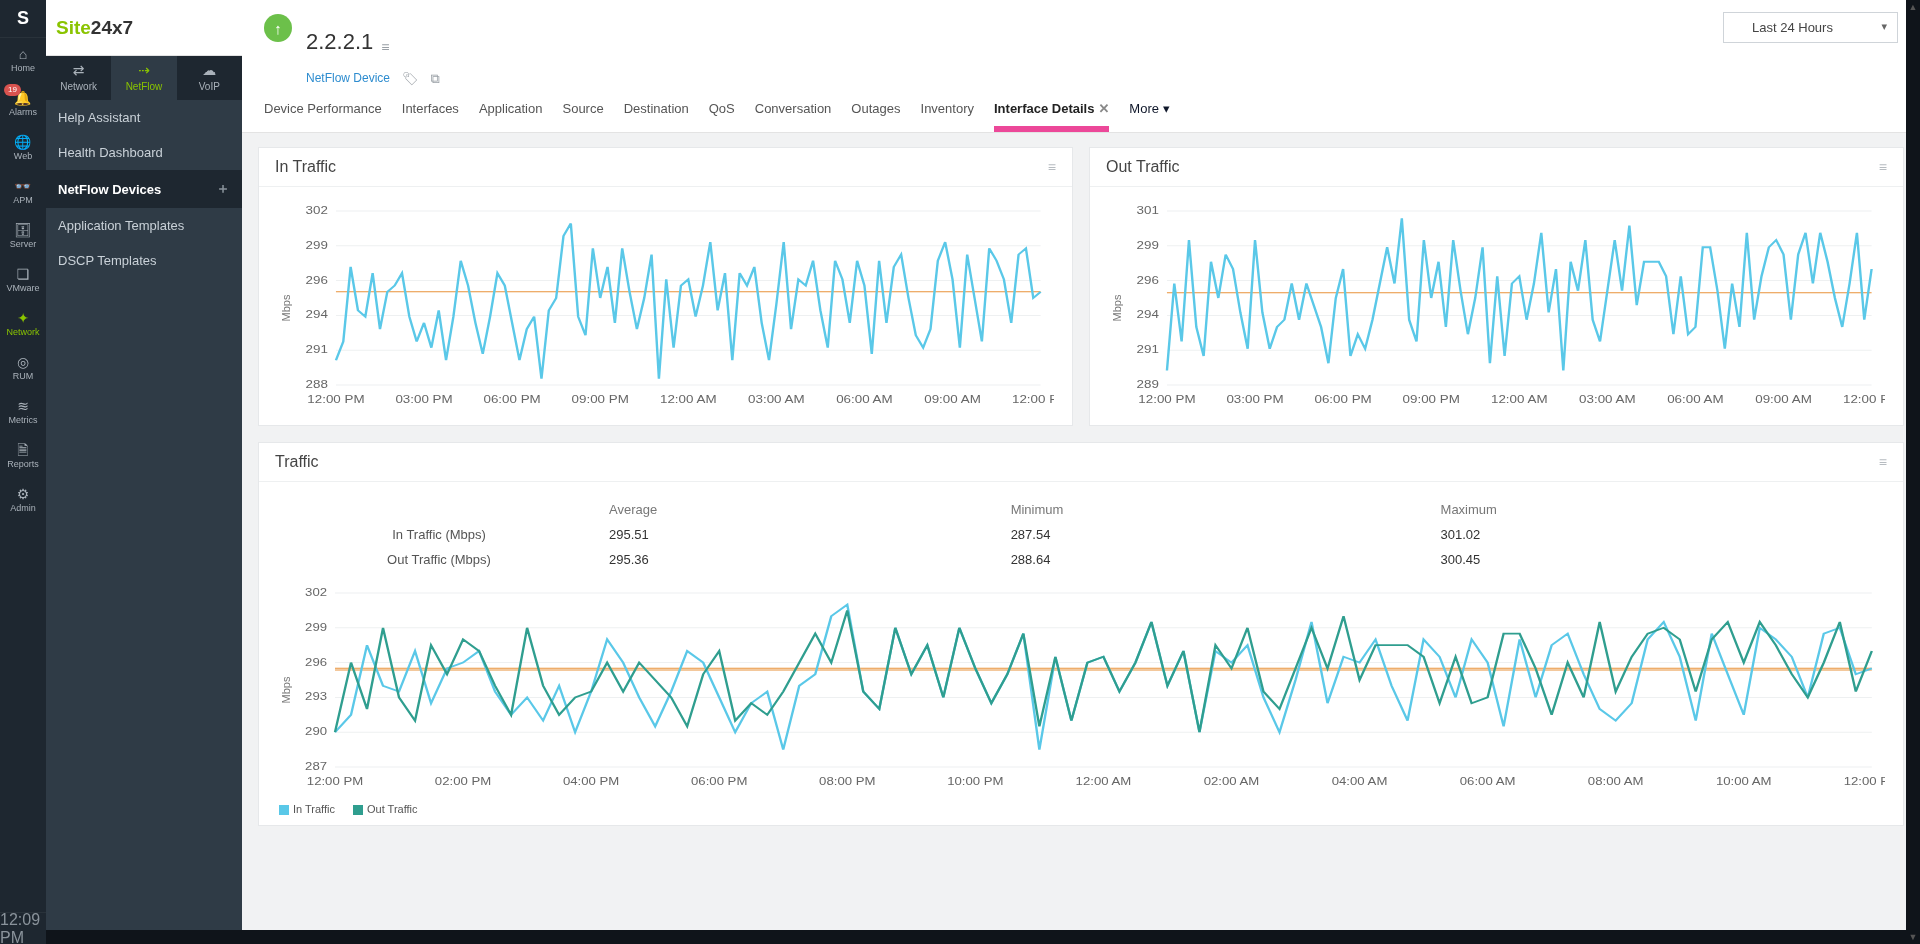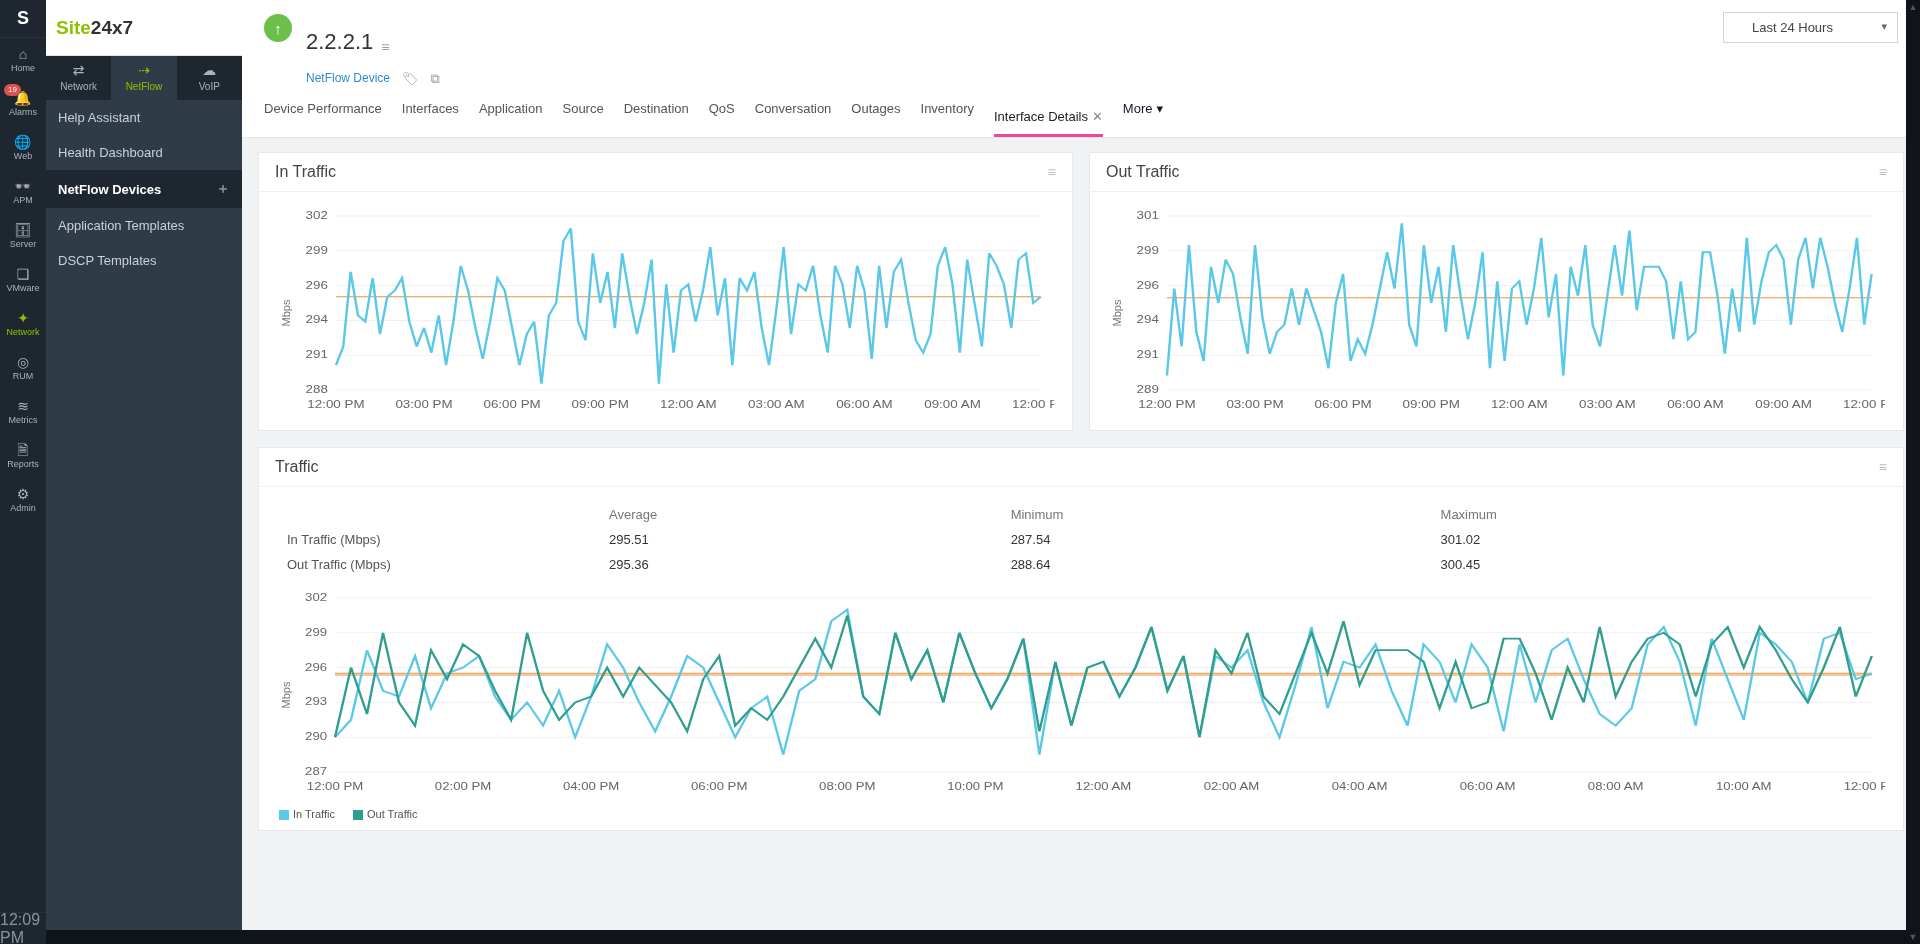--- a/index.html
+++ b/index.html
@@ -39,42 +39,42 @@
 .title-wrap .ip { font-size:22px; font-weight:500; color:#333; display:flex; align-items:flex-end; gap:8px;margin-top:17px;}
 .title-wrap .ip .menu { color:#9aa0a6; font-size:14px; cursor:pointer;}
 .title-wrap .sub { display:flex; gap:12px; margin-top:16px; font-size:12px;}
 .title-wrap .sub .link { color:#2d8ccf; cursor:pointer; }
 .title-wrap .sub .ic { color:#9aa0a6; cursor:pointer; font-size:13px;}
 .time-range { border:1px solid #cfd4d9; background:#fff; font-size:13px; padding:7px 28px 7px 28px; min-width:175px; position:relative; cursor:pointer; color:#444;}
 .time-range::after{ content:"▾"; position:absolute; right:10px; top:7px; color:#666; font-size:11px;}
 
 .tabs { display:flex; gap:20px; margin-top:14px; font-size:13px; color:#555; align-items:flex-start; flex-wrap:wrap;}
 .tabs .tab { padding:0 0 10px; cursor:pointer; white-space:nowrap; }
-.tabs .tab.active { color:#222; font-weight:400; border-bottom:3px solid #ec4899;margin-top:8px; }
+.tabs .tab.active { color:#222; font-weight:700; border-bottom:6px solid #ec4899; }
 .tabs .tab .x { margin-left:4px; color:#888; }
 .tabs .more { color:#0f172a; display:flex; align-items:center; gap:4px; padding-bottom:10px; cursor:pointer;}
 
 
 .content { flex:1; overflow:auto; padding:14px 16px; }
 .row-cards { display:flex; gap:16px; margin-bottom:16px; }
 .card { background:#fff; border:1px solid #e6e8ea; flex:1; display:flex; flex-direction:column; }
 .card-hd { display:flex; align-items:center; justify-content:space-between; padding:10px 16px; border-bottom:1px solid #eef0f1; }
 .card-hd h3 { font-size:16px; font-weight:500; color:#444; }
 .card-hd .ham { color:#b7bcc1; cursor:pointer; font-size:14px;}
 .card-bd { padding:14px 18px 10px; }
 
 .chart-wrap { position:relative; }
 .chart-wrap .ylabel { position:absolute; left:-4px; top:50%; transform:translateY(-50%) rotate(-90deg); font-size:11px; color:#777; }
 .series { fill:none; stroke-width:1.8; }
 .avgline { stroke:#e8923a; stroke-width:1; }
 
 .stats-table { width:100%; font-size:13px; color:#333; margin-bottom:10px; }
 .stats-table th { font-weight:400; color:#777; text-align:left; padding:4px 8px;}
 .stats-table td { padding:4px 8px; }
-.stats-table td.rn { text-align:left; color:#555;}
+.stats-table td.rn { text-align:center; color:#555;}
 
 .legend { display:flex; gap:18px; font-size:11px; color:#555; padding:6px 2px 0;}
 .legend .sw { display:inline-block; width:10px; height:10px; margin-right:4px; vertical-align:middle;}
 
 
 .scrollbar-v { position:absolute; right:0; top:0; bottom:0; width:14px; background:#0f141a; display:flex; flex-direction:column; align-items:center;}
 .scrollbar-v .arrow{ height:14px; color:#555; font-size:9px; display:flex; align-items:center; justify-content:center; cursor:pointer;}
 .scrollbar-v .track{ flex:1; width:14px; position:relative;}
 .scrollbar-h { position:absolute; left:46px; right:14px; bottom:0; height:14px; background:#0f141a; }
 </style>

